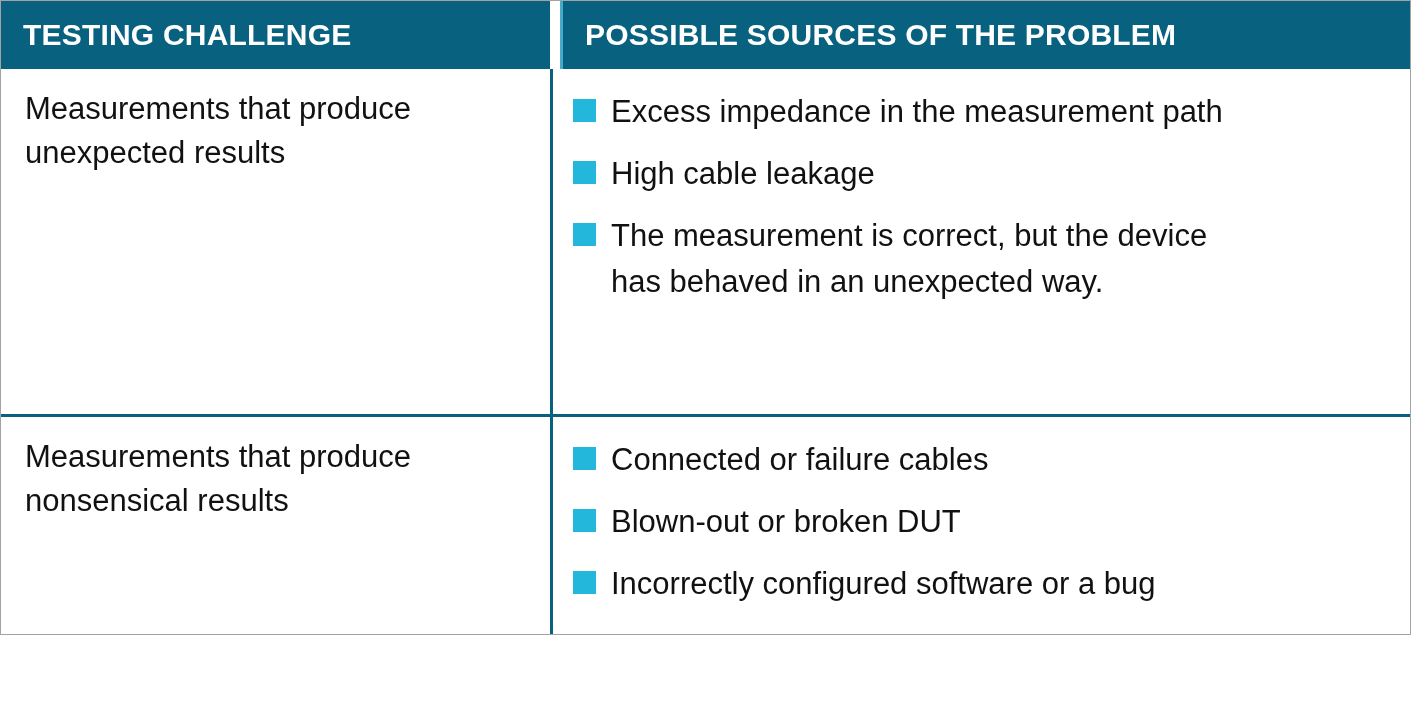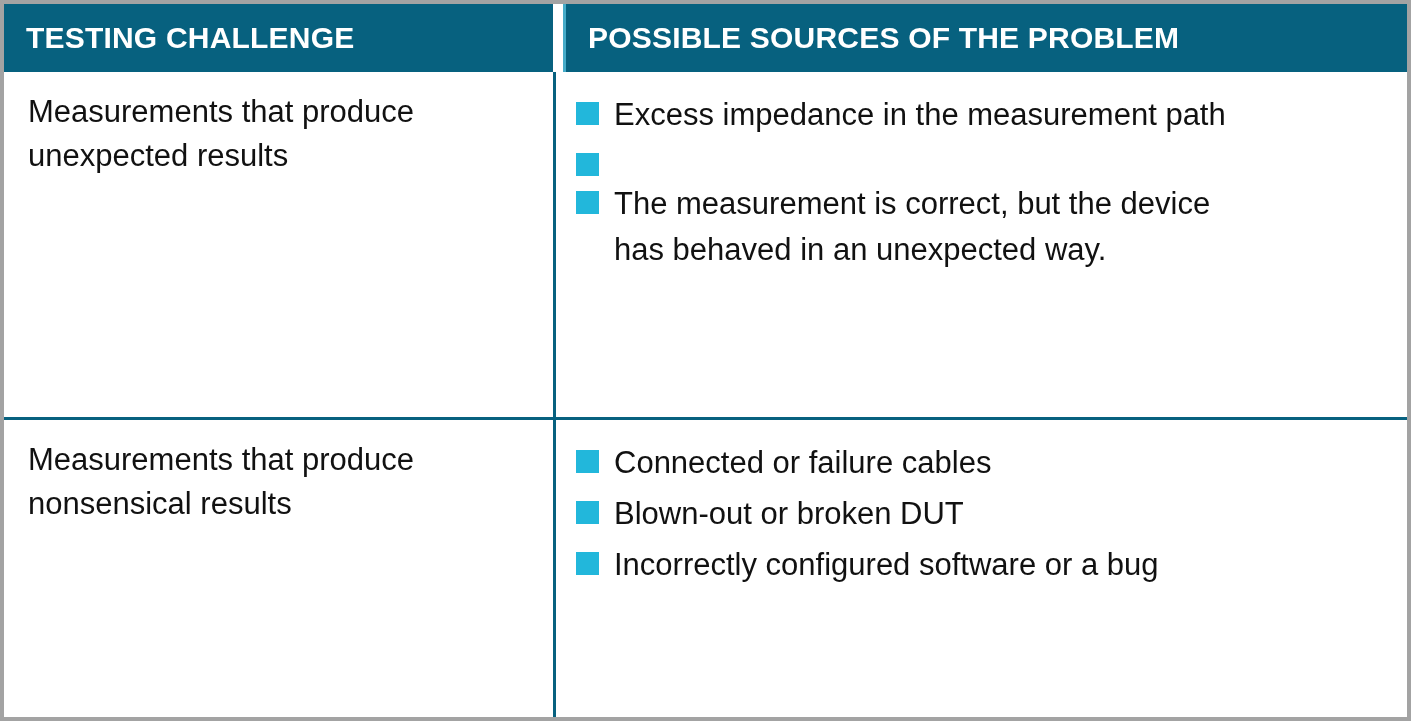--- a/index.html
+++ b/index.html
@@ -5,22 +5,22 @@
   * { margin: 0; padding: 0; box-sizing: border-box; }
   html, body { background: #ffffff; }
   body {
     font-family: "Liberation Sans", sans-serif;
     width: 1411px;
     height: 721px;
     overflow: hidden;
   }
   .table {
     width: 1411px;
-    height: 721px;
-    border: 4px solid #a3a3a3;
+    height: 635px;
+    border: 1px solid #a3a3a3;
     display: grid;
     grid-template-columns: 549px 1fr;
     grid-template-rows: 68px 348px 1fr;
     background: #ffffff;
   }
   .hcell {
     background: #07617F;
     color: #ffffff;
     display: flex;
     align-items: center;
@@ -39,21 +39,21 @@
   }
   .cell.right { border-left: 3px solid #07617F; padding-left: 20px; }
   .row-top { border-bottom: 3px solid #07617F; }
   .challenge {
     line-height: 44px;
     white-space: pre-line;
   }
   .sources {
     display: flex;
     flex-direction: column;
-    gap: 5px;
+    gap: 16px;
     padding-top: 2px;
   }
   .bullet-item {
     display: flex;
     align-items: flex-start;
   }
   .sq {
     width: 23px;
     height: 23px;
     background: #22B7DB;
@@ -83,20 +83,21 @@
 unexpected results</div>
   </div>
   <div class="cell right row-top">
     <div class="sources">
       <div class="bullet-item">
         <span class="sq"></span>
         <span class="bullet-text">Excess impedance in the measurement path</span>
       </div>
       <div class="bullet-item">
         <span class="sq"></span>
+        <span class="bullet-text">High cable leakage</span>
       </div>
       <div class="bullet-item">
         <span class="sq"></span>
         <span class="bullet-text">The measurement is correct, but the device
 has behaved in an unexpected way.</span>
       </div>
     </div>
   </div>
 
   <div class="cell">

